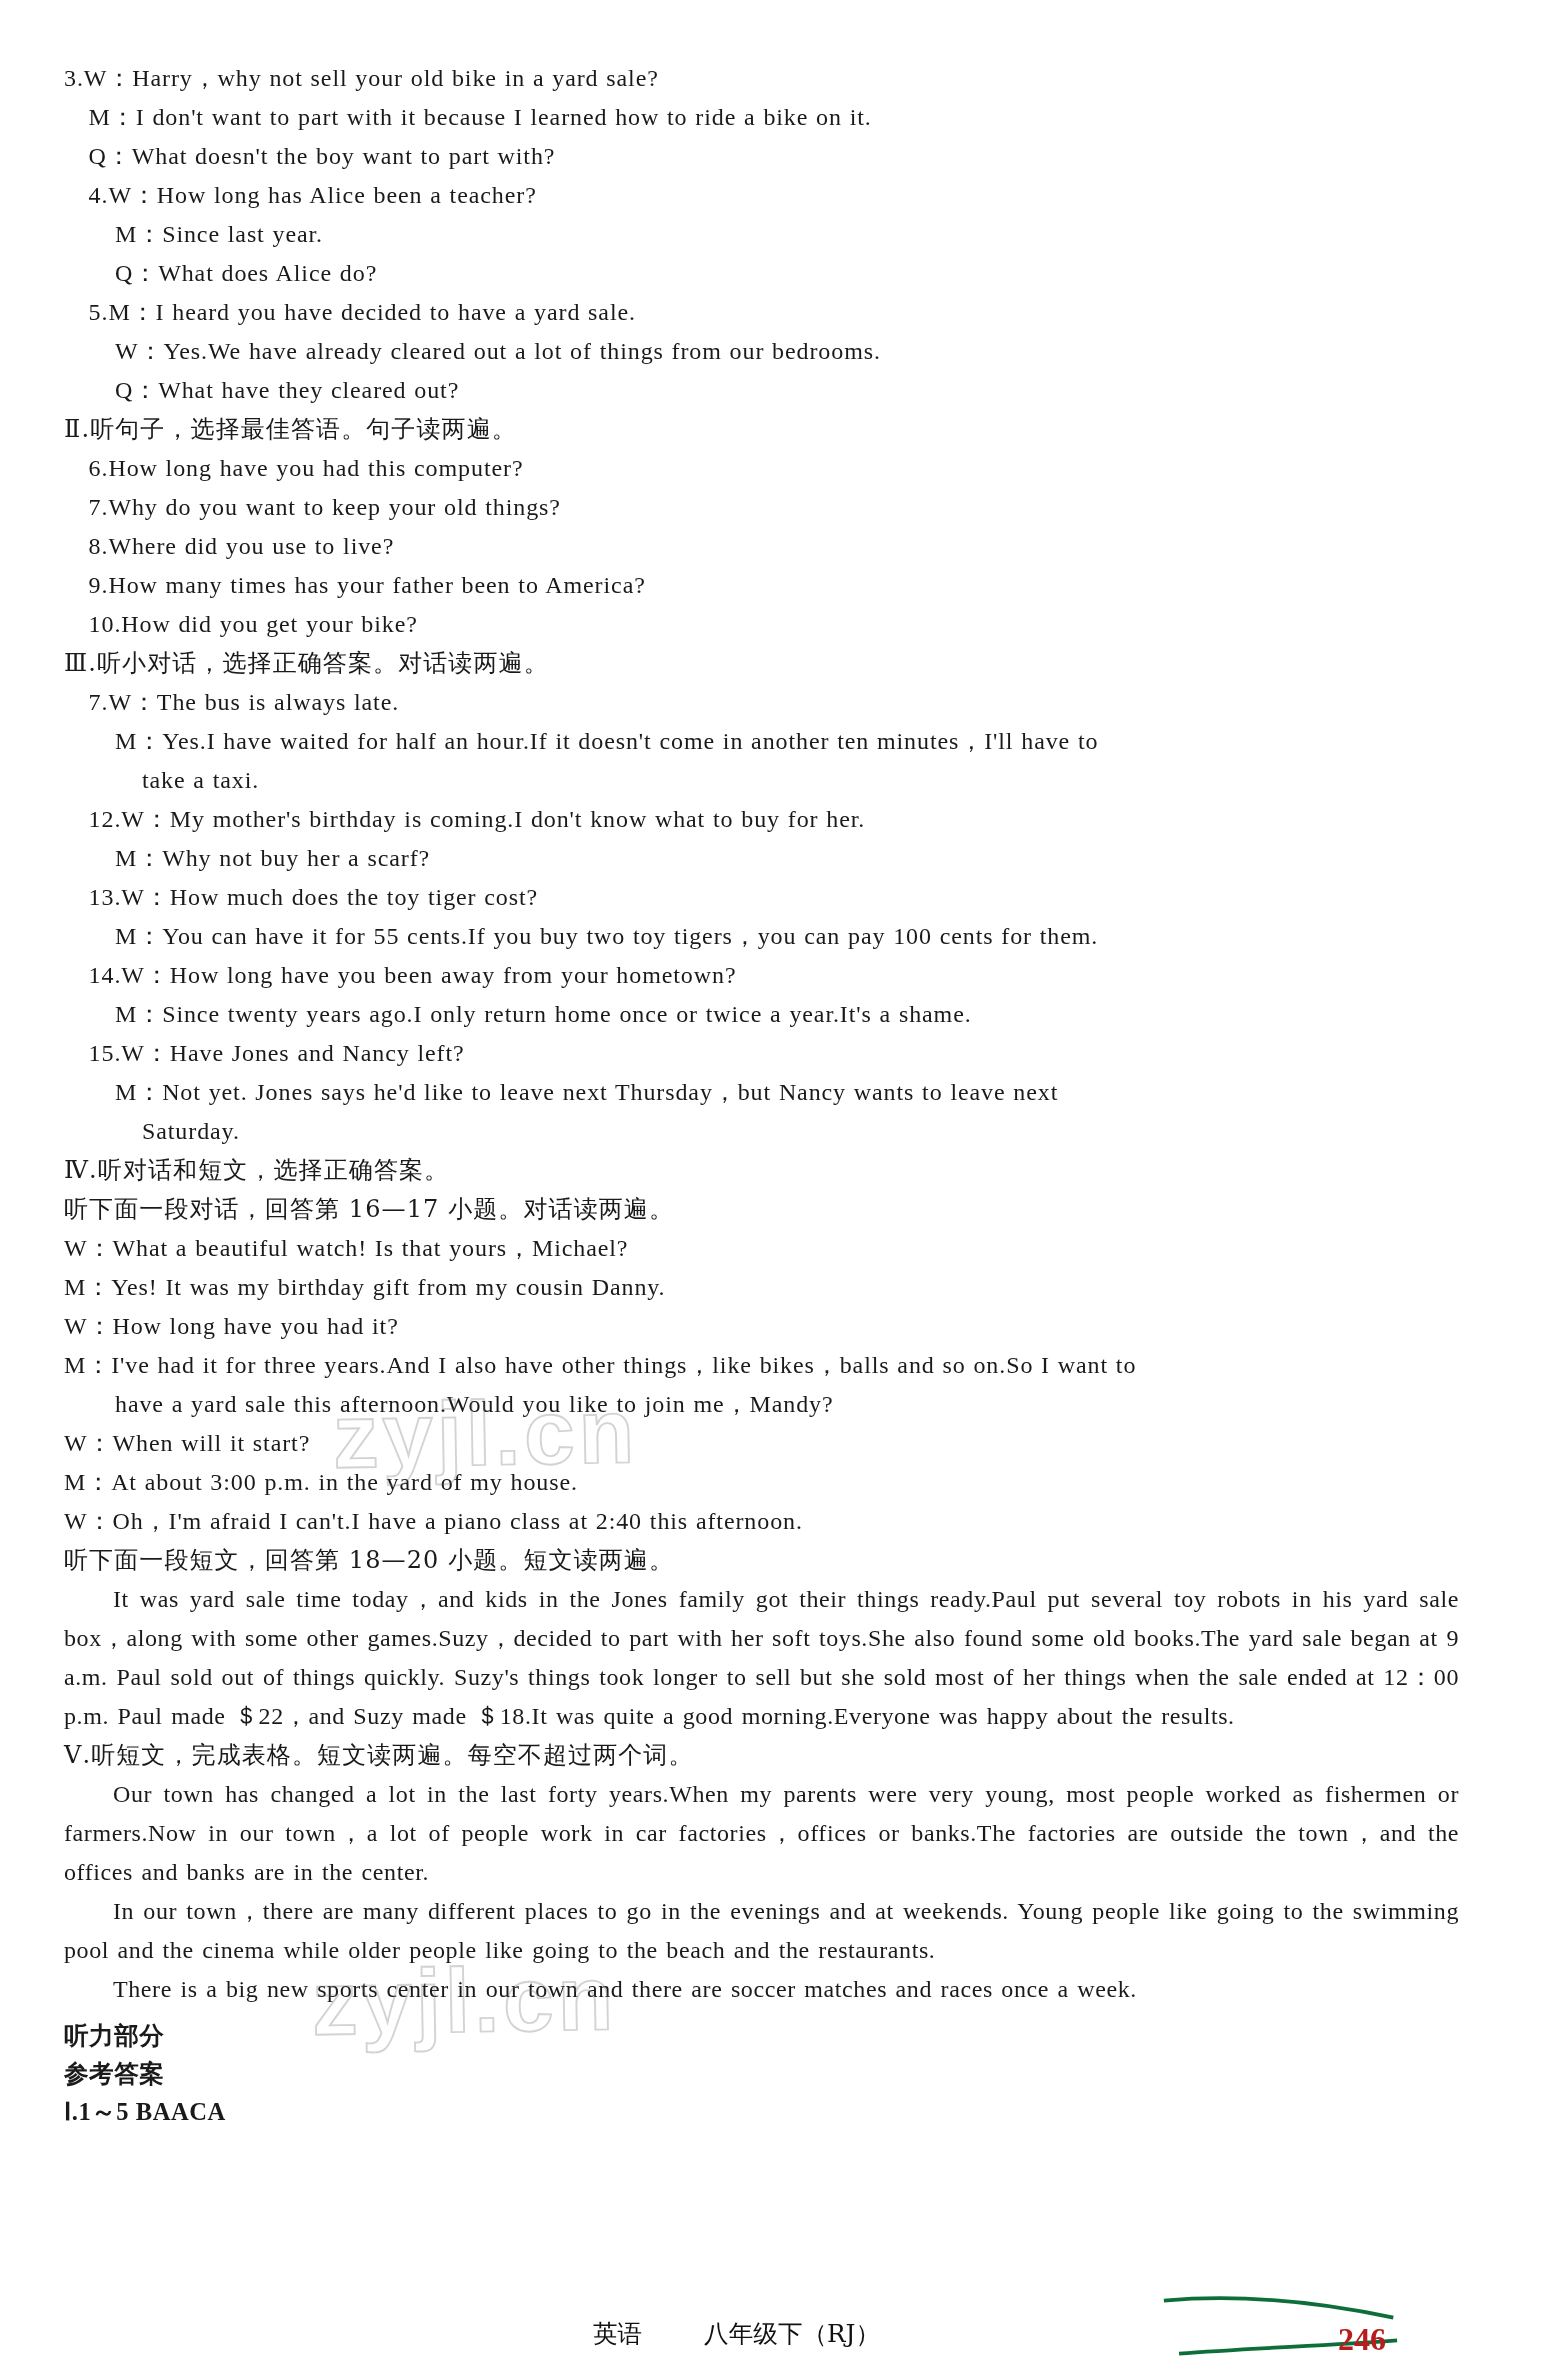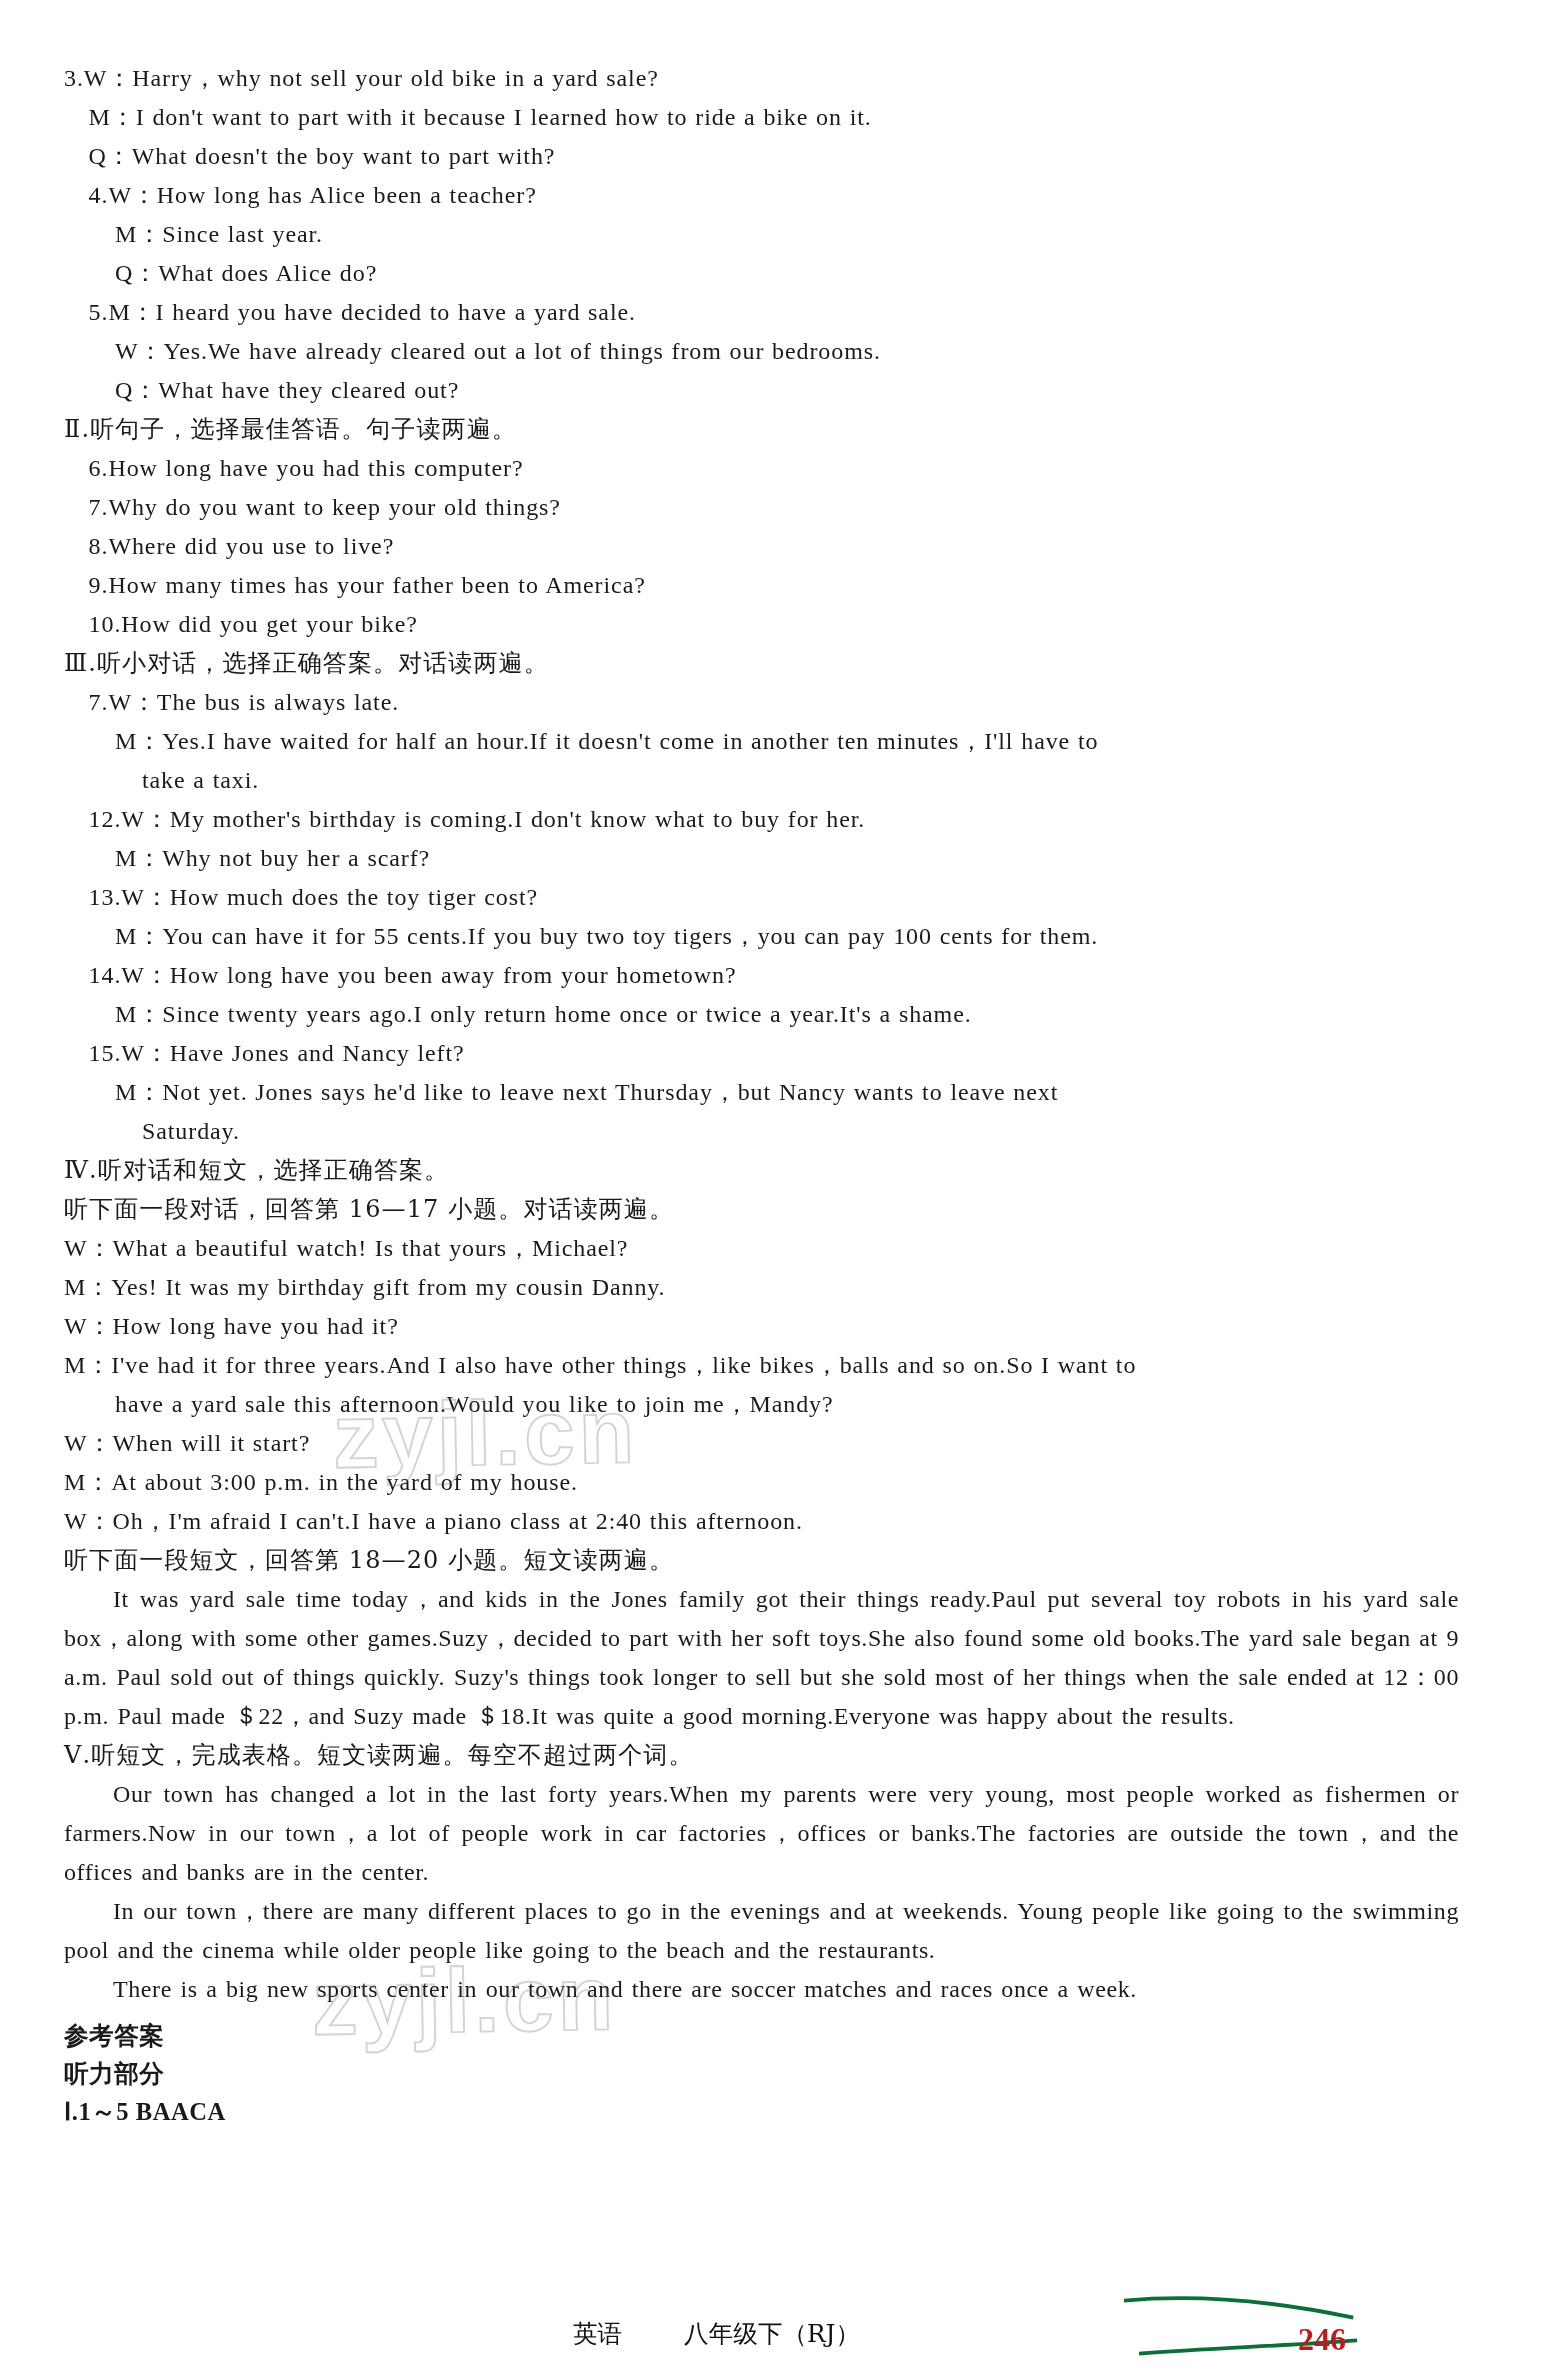--- a/index.html
+++ b/index.html
@@ -68,20 +68,21 @@
     color: transparent;
   }
   .wm1 { left: 333px; top: 1382px; transform: rotate(-1deg); }
   .wm2 { left: 312px; top: 1949px; transform: rotate(-1deg); }
   
   .footer {
     position: absolute;
     left: 0; bottom: 0;
     width: 1433px;
     height: 85px;
+    padding-left: 40px;
   }
   .footer-band {
     position: absolute;
     left: 0; bottom: 0;
     width: 1546px; height: 53px;
     background: #ffffff;
   }
   .footer-center {
     position: absolute;
     left: 50%;
@@ -171,22 +172,22 @@
   </div>
   <div class="cjk">听下面一段短文，回答第 18—20 小题。短文读两遍。</div>
   <div class="para">It was yard sale time today，and kids in the Jones family got their things ready.Paul put several toy robots in his yard sale box，along with some other games.Suzy，decided to part with her soft toys.She also found some old books.The yard sale began at 9 a.m. Paul sold out of things quickly. Suzy's things took longer to sell but she sold most of her things when the sale ended at 12：00 p.m. Paul made ＄22，and Suzy made ＄18.It was quite a good morning.Everyone was happy about the results.</div>
 
   <div class="cjk">Ⅴ.听短文，完成表格。短文读两遍。每空不超过两个词。</div>
   <div class="para">Our town has changed a lot in the last forty years.When my parents were very young, most people worked as fishermen or farmers.Now in our town，a lot of people work in car factories，offices or banks.The factories are outside the town，and the offices and banks are in the center.</div>
   <div class="para">In our town，there are many different places to go in the evenings and at weekends. Young people like going to the swimming pool and the cinema while older people like going to the beach and the restaurants.</div>
   <div class="para">There is a big new sports center in our town and there are soccer matches and races once a week.</div>
 
   <div style="margin-top:7.6px;">
+    <div class="answers cjkb">听力部分</div>
     <div class="answers cjkb">参考答案</div>
-    <div class="answers cjkb">听力部分</div>
     <div class="answers">Ⅰ.1～5 BAACA</div>
   </div>
 </div>
 
 <div class="wm wm1">zyjl.cn</div>
 <div class="wm wm2">zyjl.cn</div>
 
 <div class="footer">
   <div class="footer-band"></div>
   <div class="footer-center">

